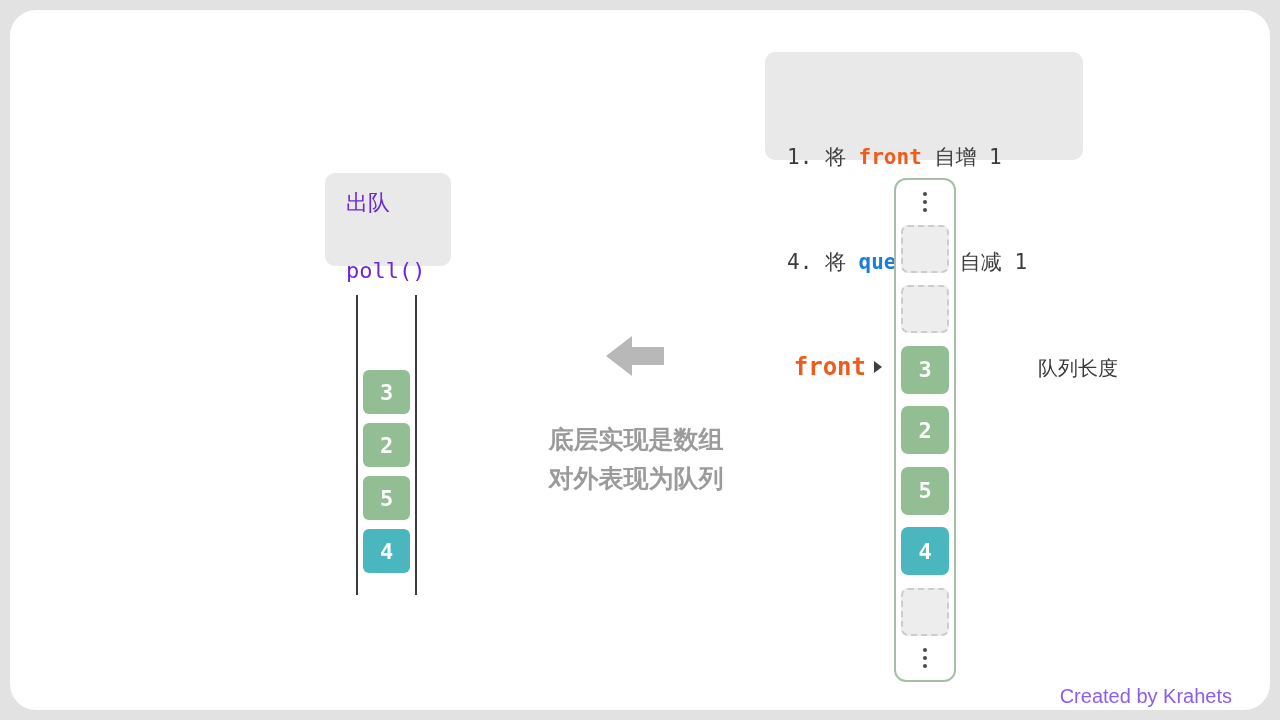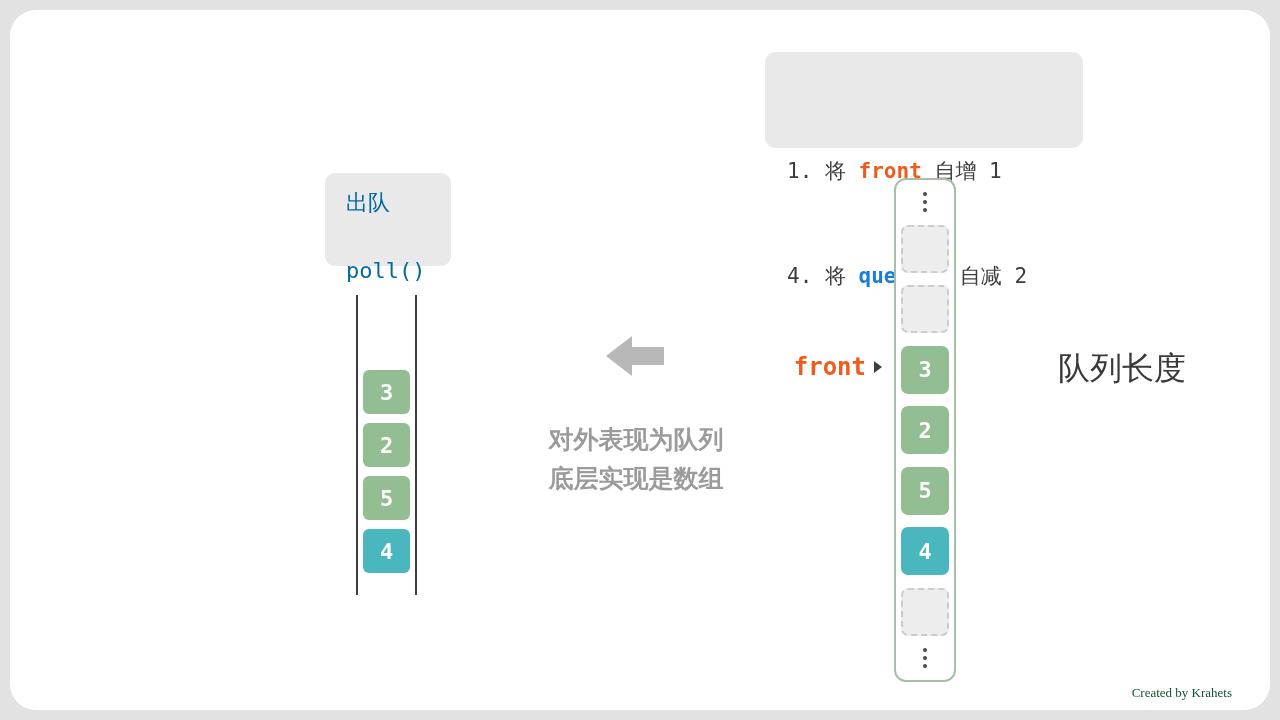--- a/index.html
+++ b/index.html
@@ -15,44 +15,44 @@
     left: 10px; top: 10px; right: 10px; bottom: 10px;
     background: #ffffff;
     border-radius: 26px;
   }
   .mono { font-family: "DejaVu Sans Mono", "Liberation Mono", monospace; margin-top: 36px; }
 
   
   .instruction-box {
     position: absolute;
     left: 755px; top: 42px;
-    width: 318px; height: 96px;
+    width: 318px; height: 108px;
     background: #e9e9e9;
     border-radius: 10px;
-    padding: 32px 22px;
+    padding: 18px 22px;
     font-size: 21px;
     line-height: 35px;
     color: #3c3c3c;
     font-family: "DejaVu Sans Mono", "Liberation Mono", monospace;
     white-space: pre;
   }
   .code-orange { color: #ee5b1c; font-weight: bold; }
   .code-blue { color: #1a7ed8; font-weight: bold; }
 
   
   .op-box {
     position: absolute;
     left: 315px; top: 163px;
     width: 126px; height: 93px;
     background: #e9e9e9;
     border-radius: 10px;
     padding: 14px 21px;
     font-size: 22px;
     line-height: 32px;
-    color: #0369a1;
+    color: #6d28d9;
   }
 
   
   .left-queue {
     position: absolute;
     left: 346px; top: 285px;
     width: 61px; height: 300px;
     border-left: 2px solid #3d3d3d;
     border-right: 2px solid #3d3d3d;
     display: flex;
@@ -152,68 +152,67 @@
   .vdots span {
     width: 4px; height: 4px;
     border-radius: 50%;
     background: #4a4a4a;
   }
 
   
   .queue-length {
     position: absolute;
     left: 1028px; top: 340px;
-    font-size: 32px;
+    font-size: 20px;
     color: #3a3a3a;
     line-height: 37px;
-    margin-left: 20px;
   }
   .queue-length .code-line {
     font-family: "DejaVu Sans Mono", "Liberation Mono", monospace;
     white-space: pre;
   }
 
   
   .credit {
     position: absolute;
     right: 38px; top: 675px;
-    font-size: 13px;
-    color: #14532d;
-    font-family: Liberation Serif, serif;
+    font-size: 20px;
+    color: #8b5cf6;
+    font-family: Liberation Sans, sans-serif;
   }
 </style>
 </head>
 <body>
 
 <div class="card">
 
   <div class="instruction-box">
     <div><span>1. 将 </span><span class="code-orange">front</span><span> 自增 1</span></div>
-    <div><span>4. 将 </span><span class="code-blue">queSize</span><span> 自减 2</span></div>
+    <div><span>4. 将 </span><span class="code-blue">queSize</span><span> 自减 1</span></div>
   </div>
 
   <div class="op-box">
     <div>出队</div>
     <div class="mono">poll()</div>
   </div>
 
   <div class="left-queue">
     <div class="q-box green">3</div>
     <div class="q-box green">2</div>
     <div class="q-box green">5</div>
     <div class="q-box teal">4</div>
   </div>
 
   <svg class="big-arrow" viewBox="0 0 60 44">
     <polygon points="0,22 26,2 26,13 58,13 58,31 26,31 26,42" fill="#b8b8b8"></polygon>
   </svg>
 
   <div class="center-caption">
+    <div>底层实现是数组</div>
     <div>对外表现为队列</div>
-    <div>底层实现是数组</div>
   </div>
 
   <div class="front-pointer">
     <span>front</span>
     <span class="pointer-triangle"></span>
   </div>
 
   <div class="array-col">
     <div class="vdots">
         <span></span>

